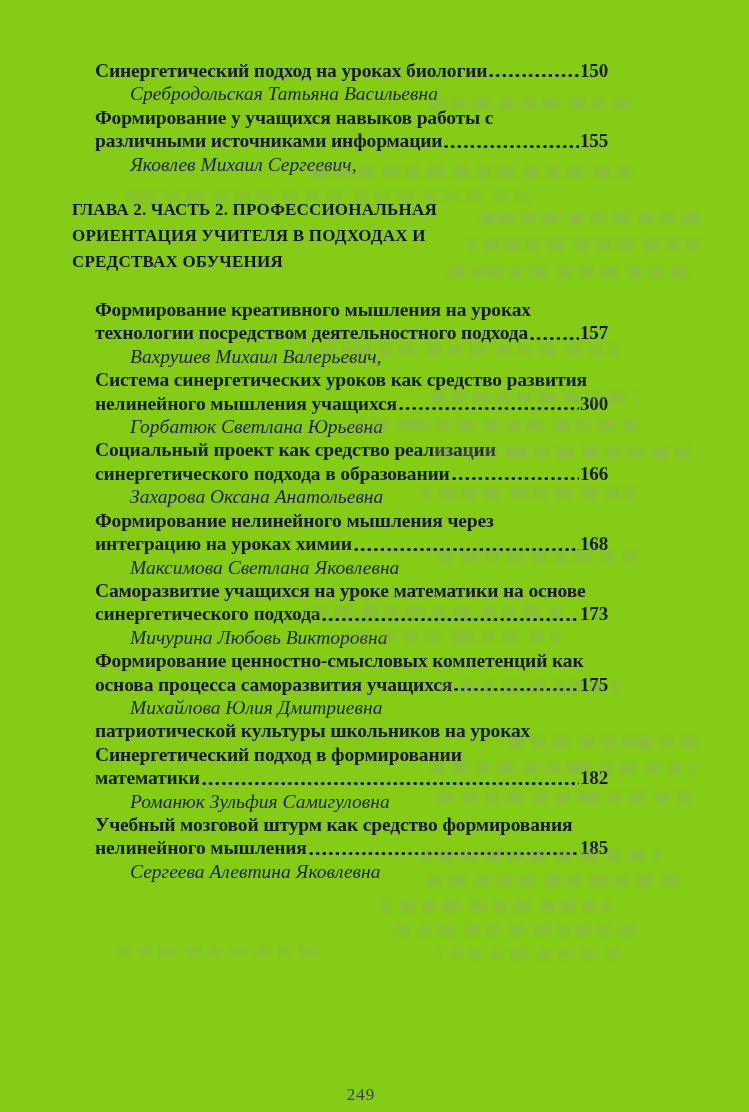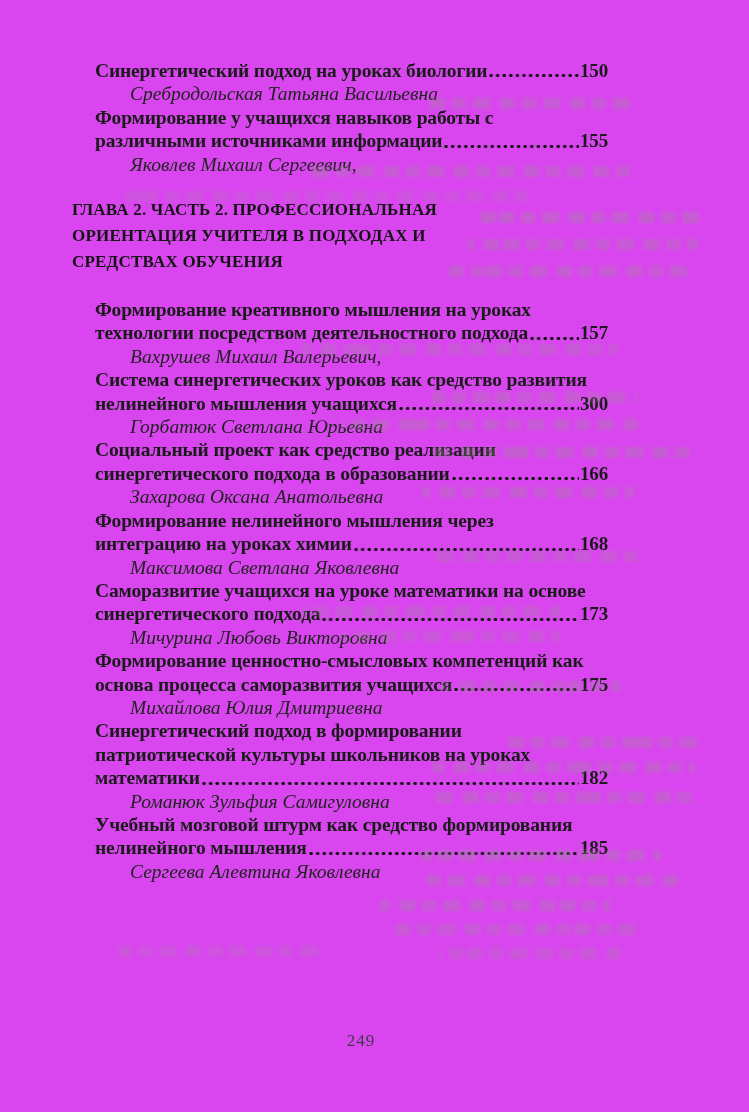--- a/index.html
+++ b/index.html
@@ -1,21 +1,21 @@
 <!DOCTYPE html>
 <html lang="ru"><head>
 <meta charset="utf-8">
 <style>
   html, body { margin: 0; padding: 0; background: #e9e9e9; }
   .page {
     position: relative;
     width: 749px;
     height: 1112px;
     margin: 0 auto;
-    background: #d946ef;
+    background: #84cc16;
     overflow: hidden;
     font-family: "Liberation Serif", "DejaVu Serif", serif;
     color: #1a1a1a;
   }
 
   
   .toc {
     position: absolute;
     left: 95px;
     top: 59px;
@@ -69,21 +69,21 @@
     line-height: 26px;
     letter-spacing: 0.2px;
     color: #141414;
   }
   .section-heading .hl { white-space: nowrap; }
 
   
   .footer {
     position: absolute;
     left: 0;
-    top: 1031px;
+    top: 1085px;
     width: 722px;
     text-align: center;
     font-size: 17px;
     letter-spacing: 1px;
     color: #3d3d4a;
   }
 
   
   .bleed {
     position: absolute;
@@ -186,24 +186,24 @@
         </div>
         <div class="toc-title-line">
           <span class="t">основа процесса саморазвития учащихся</span>
           <span class="leader"></span>
           <span class="pg">175</span>
         </div>
         <div class="toc-author">Михайлова Юлия Дмитриевна</div>
       </div>
       <div class="toc-entry">
         <div class="toc-title-line">
+          <span class="t">патриотической культуры школьников на уроках</span>
+        </div>
+        <div class="toc-title-line">
           <span class="t">Синергетический подход в формировании</span>
-        </div>
-        <div class="toc-title-line">
-          <span class="t">патриотической культуры школьников на уроках</span>
         </div>
         <div class="toc-title-line">
           <span class="t">математики</span>
           <span class="leader"></span>
           <span class="pg">182</span>
         </div>
         <div class="toc-author">Романюк Зульфия Самигуловна</div>
       </div>
       <div class="toc-entry">
         <div class="toc-title-line">

